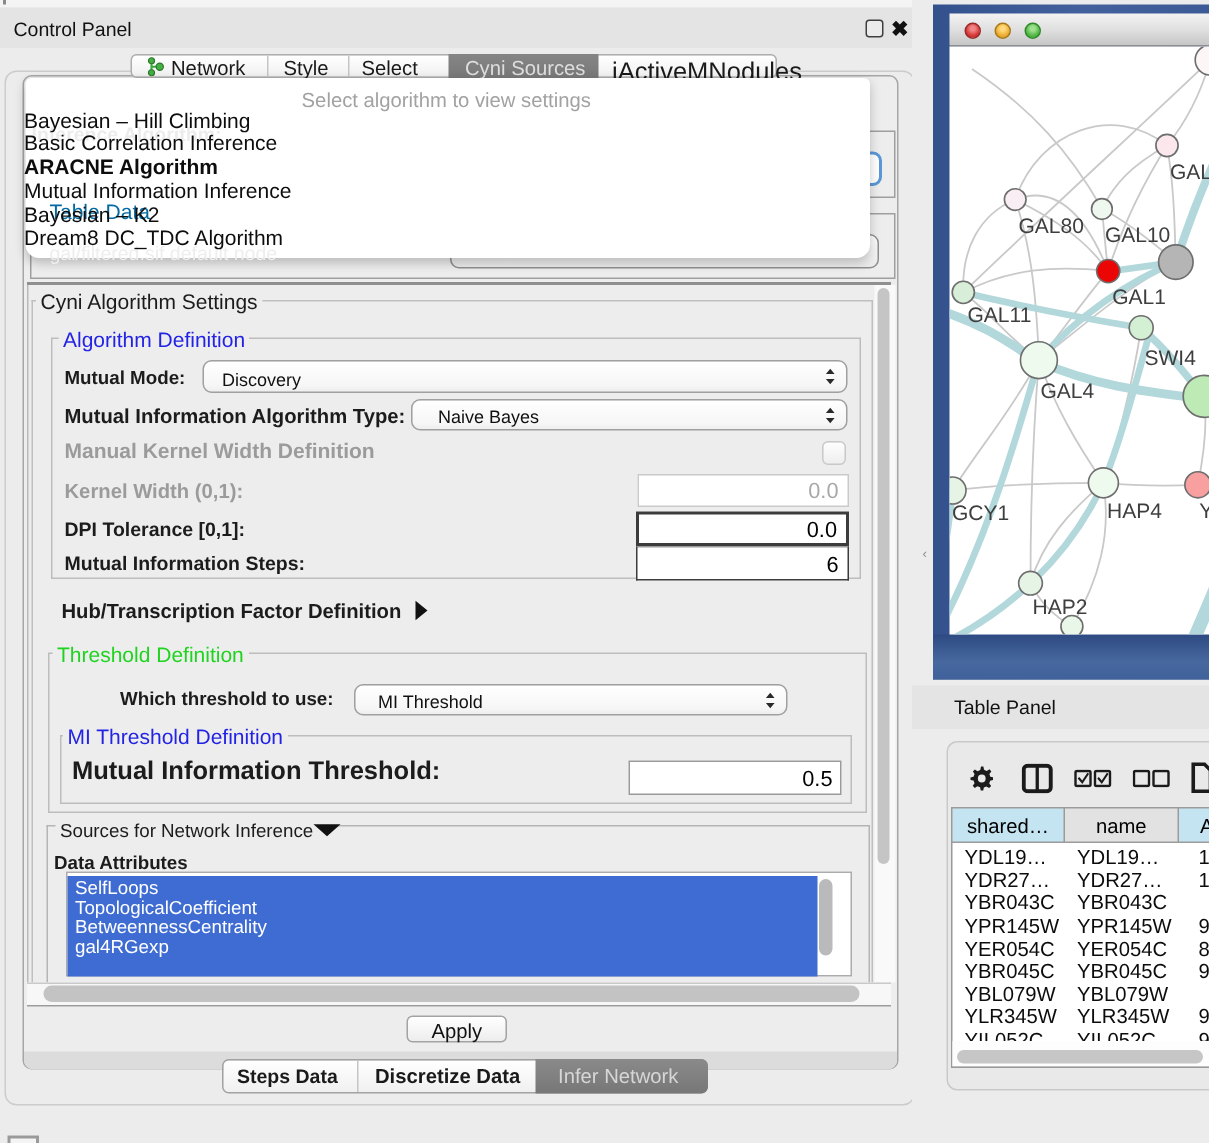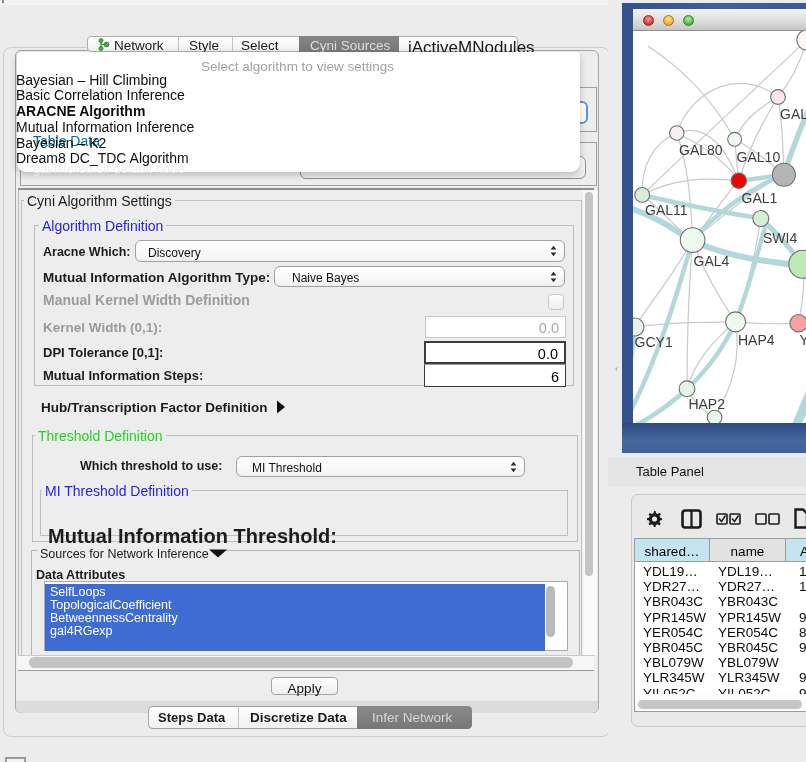--- a/index.html
+++ b/index.html
@@ -17,40 +17,45 @@
 .gtitle{position:absolute;font-size:13px;background:#ededed;padding:0 3px;white-space:nowrap;}
 </style>
 </head>
 <body>
 
 <div class="b" id="leftroot" style="left:0;top:0;width:622px;height:762px;background:#ececec;">
 
   <div class="b" style="left:0;top:0;width:622px;height:5px;background:#f4f4f4;"></div>
   <div class="b" style="left:2px;top:0;width:2px;height:3px;background:#8a8a8a;"></div>
 
+  <div class="b" style="left:0;top:5px;width:622px;height:27px;background:#e4e4e4;">
+    <div class="b" style="left:9px;top:7px;font-size:13px;color:#111;">Control Panel</div>
+    <div class="b" style="left:577px;top:8px;width:12px;height:12px;border:1.5px solid #3f3f3f;border-radius:2.5px;background:#ebebeb;box-sizing:border-box;"></div>
+    <div class="b" style="left:594px;top:6px;font-size:14px;font-weight:bold;color:#111;">✖</div>
+  </div>
 
   <div class="b" style="left:3px;top:47px;width:605px;height:688px;border:1px solid #cccccc;border-radius:8px;background:#ececec;"></div>
 
   <div class="b" style="left:15px;top:50px;width:584px;height:663px;border:1px solid #a6a6a6;border-radius:6px;background:#ededed;box-sizing:border-box;"></div>
 
   <div class="b" style="left:20px;top:87px;width:575px;height:43px;border:1px solid #9f9f9f;"></div>
   <div class="b" style="left:300px;top:101px;width:288px;height:23px;border:2.5px solid #5b97d6;border-radius:6px;box-sizing:border-box;background:#fff;"></div>
   <div class="b" style="left:20px;top:142px;width:575px;height:42px;border:1px solid #9f9f9f;"></div>
   <div class="b" style="left:300px;top:156px;width:286px;height:23px;border:1.5px solid #8f8f8f;border-radius:6px;box-sizing:border-box;background:linear-gradient(180deg,#fdfdfd,#ebebeb);"></div>
 
   <div class="b" style="left:18px;top:188px;width:576px;height:1.5px;background:#8f8f8f;"></div>
   <div class="b" style="left:18px;top:190px;width:576px;height:465px;border-left:1px solid #b9b9b9;box-sizing:border-box;"></div>
   <div class="b" style="left:583px;top:190px;width:14px;height:465px;background:#f9f9f9;"></div>
   <div class="b" style="left:21px;top:200px;width:561px;height:455px;border:1px solid #bfbfbf;border-bottom:none;box-sizing:border-box;"></div>
   <div class="gtitle" style="left:24px;top:193px;color:#1c1c1c;font-size:14px;">Cyni Algorithm Settings</div>
 
   <div class="gbox" style="left:34px;top:225px;width:540px;height:161px;"></div>
   <div class="gtitle" style="left:39px;top:218px;color:#2323e6;font-size:14px;">Algorithm Definition</div>
 
-  <div class="lbl" style="left:43px;top:245px;font-size:12.5px;">Aracne Which:</div>
+  <div class="lbl" style="left:43px;top:245px;font-size:12.5px;">Mutual Mode:</div>
   <div class="combo" style="left:135px;top:240px;width:430px;height:22px;text-align:right;">
     <span class="ct" style="left:12px;top:5px;">Discovery</span>
     <svg class="step" viewBox="0 0 7 12">
         <path d="M0.6 4.4 L3.5 0.8 L6.4 4.4 Z M0.6 7.6 L3.5 11.2 L6.4 7.6 Z" fill="#2a2a2a"></path>
       </svg>
   </div>
 
   <div class="lbl" style="left:43px;top:270px;font-size:13.5px;">Mutual Information Algorithm Type:</div>
   <div class="combo" style="left:274px;top:266px;width:291px;height:21px;">
     <span class="ct" style="left:17px;top:4px;">Naive Bayes</span>
@@ -83,21 +88,22 @@
   <div class="combo" style="left:236px;top:456px;width:289px;height:21px;">
     <span class="ct" style="left:15px;top:4px;">MI Threshold</span>
     <svg class="step" viewBox="0 0 7 12">
         <path d="M0.6 4.4 L3.5 0.8 L6.4 4.4 Z M0.6 7.6 L3.5 11.2 L6.4 7.6 Z" fill="#2a2a2a"></path>
       </svg>
   </div>
 
   <div class="gbox" style="left:40px;top:490px;width:528px;height:46px;"></div>
   <div class="gtitle" style="left:42px;top:483px;color:#2323e6;font-size:14px;">MI Threshold Definition</div>
 
-  <div class="lbl" style="left:48px;top:525px;font-size:20px;">Mutual Information Threshold:</div>
+  <div class="lbl" style="left:48px;top:504px;font-size:17px;">Mutual Information Threshold:</div>
+  <div class="field" style="left:419px;top:507px;width:142px;height:23px;border:1px solid #9a9a9a;color:#000;padding:4px 5px 0 0;">0.5</div>
 
   <div class="b" style="left:31px;top:550px;width:549px;height:105px;border:1px solid #b5b5b5;border-bottom:none;box-sizing:border-box;"></div>
   <div class="gtitle" style="left:37px;top:547px;color:#1c1c1c;font-size:12.5px;">Sources for Network Inference</div>
   <svg class="b" style="left:208px;top:549px;" width="20" height="9" viewBox="0 0 20 9">
       <path d="M1 0.5 L19 0.5 L10 8.5 Z" fill="#111"></path>
     </svg>
 
   <div class="lbl" style="left:36px;top:568px;font-size:12.5px;">Data Attributes</div>
   <div class="b" style="left:44px;top:581px;width:524px;height:70px;background:#fff;border:1px solid #ababab;box-sizing:border-box;"></div>
   <div class="b" style="left:45px;top:584px;width:500px;height:67px;background:#3f6cd2;"></div>

